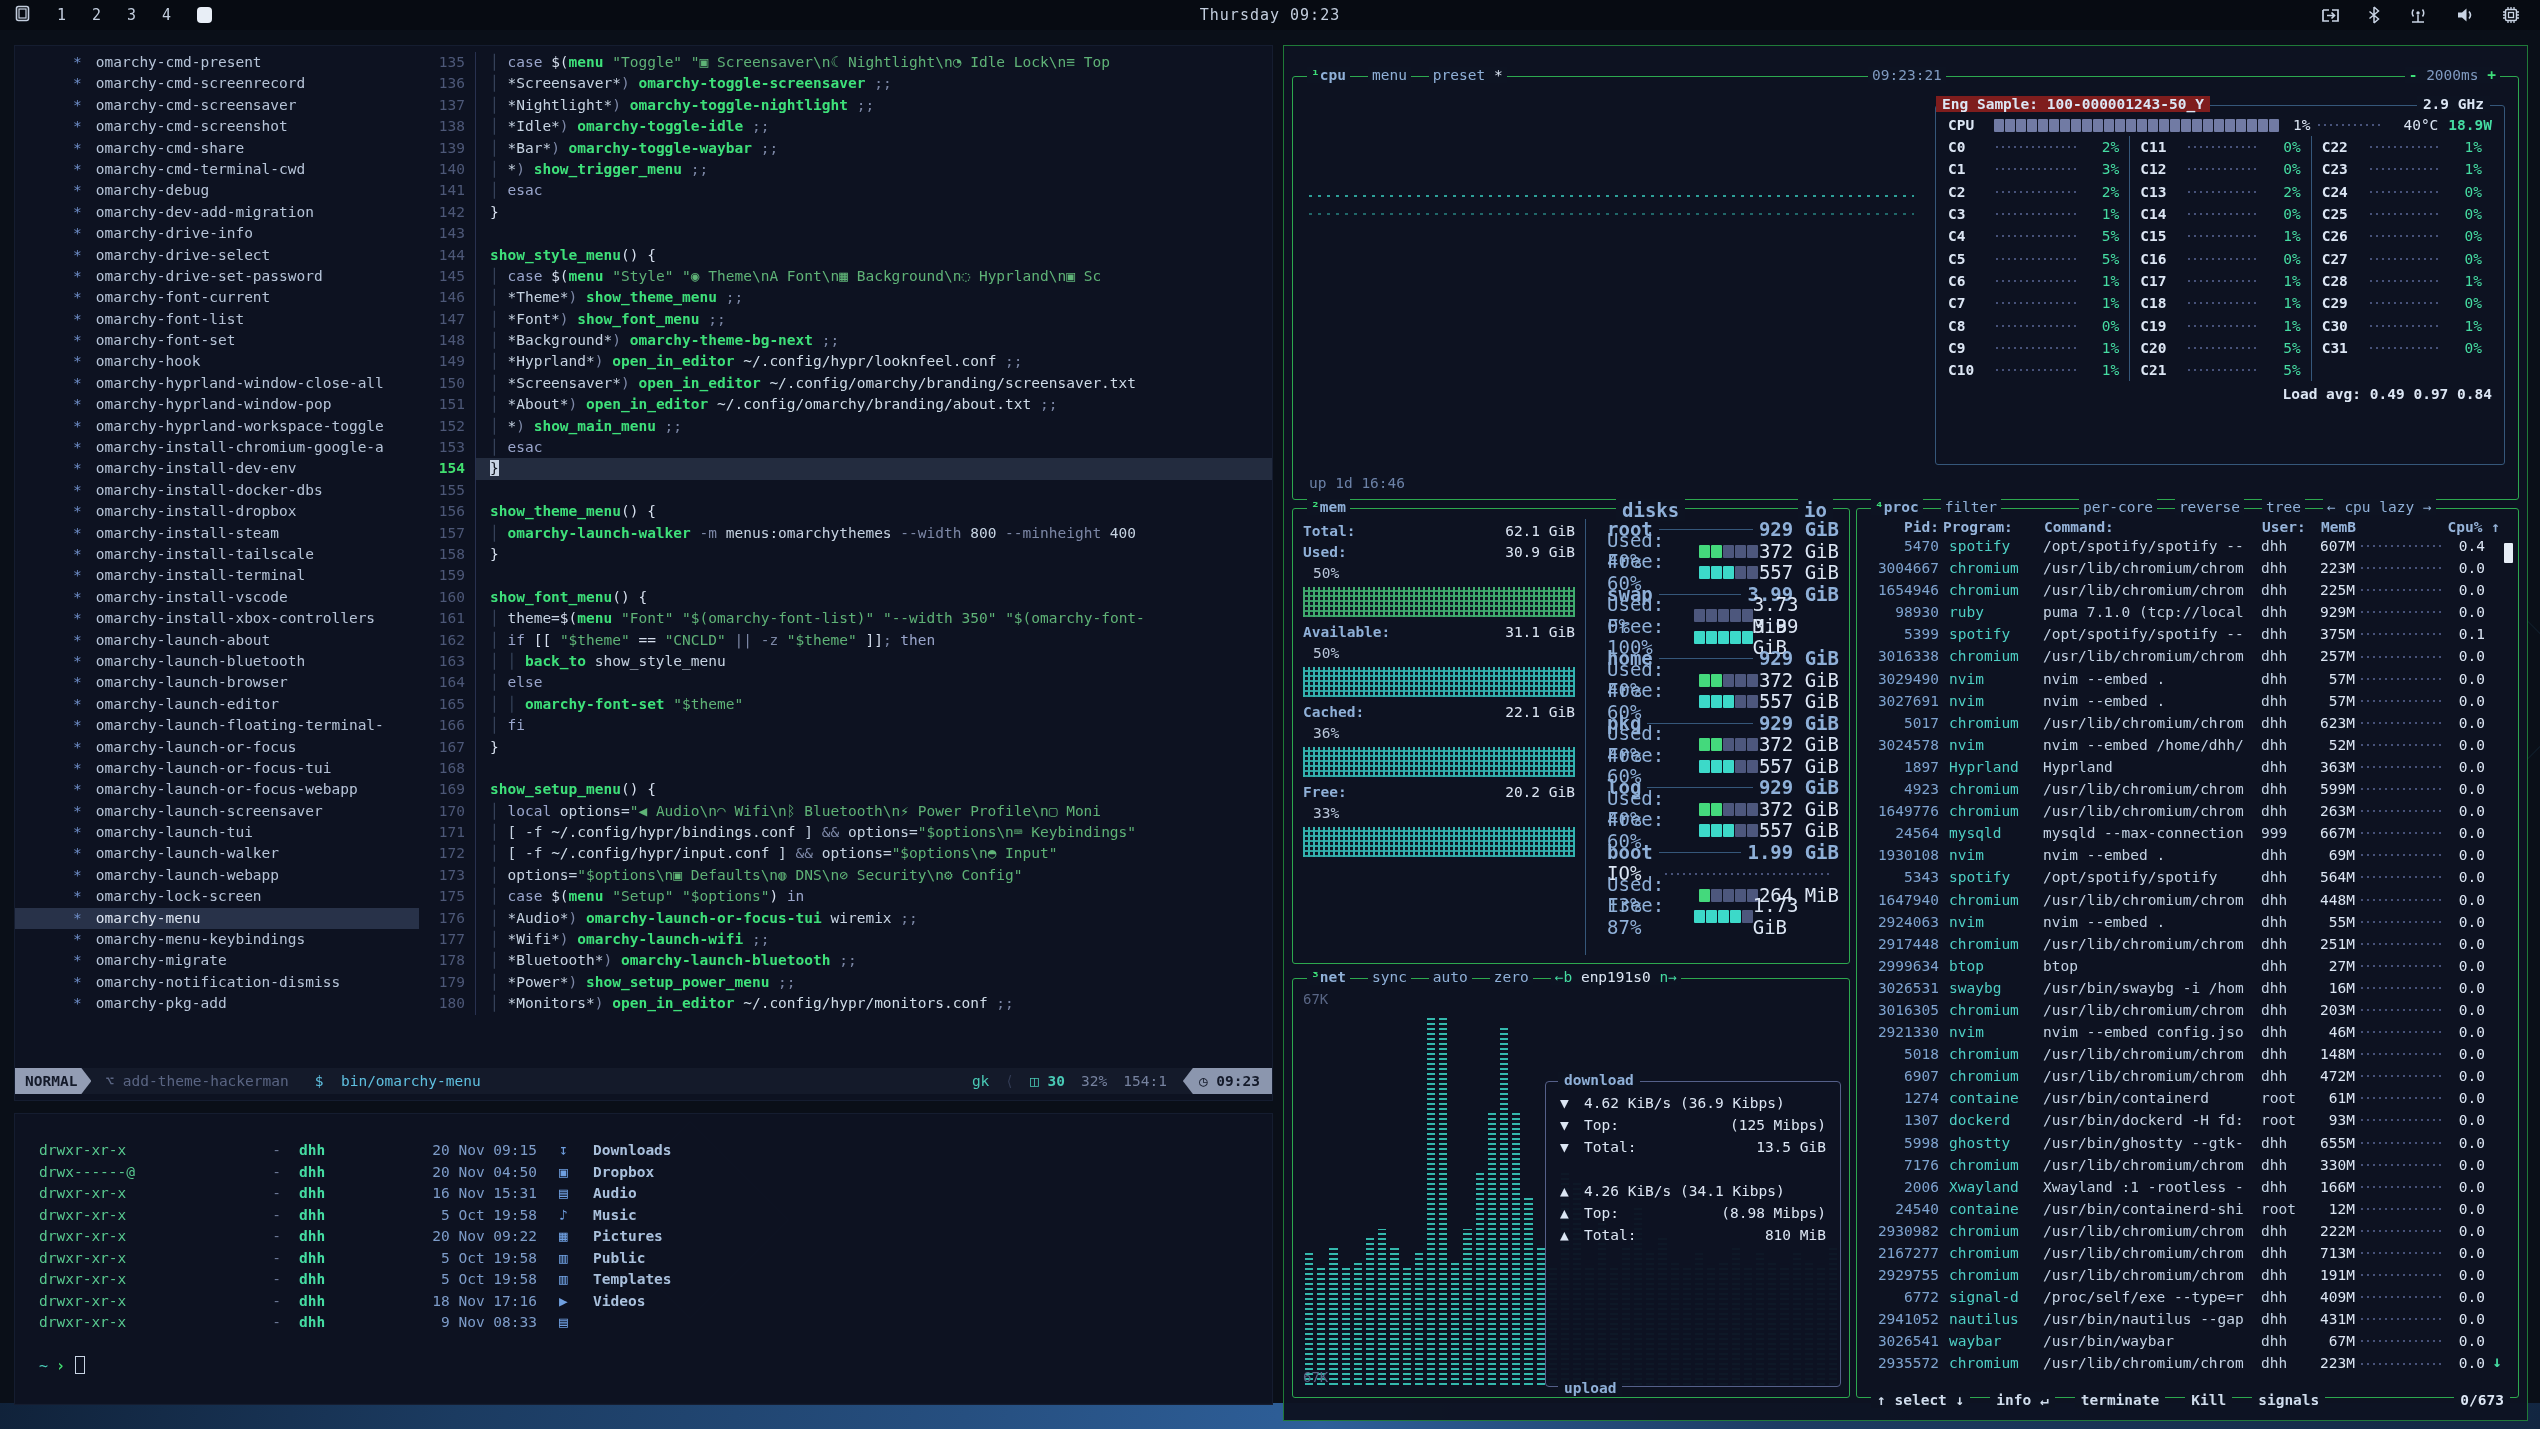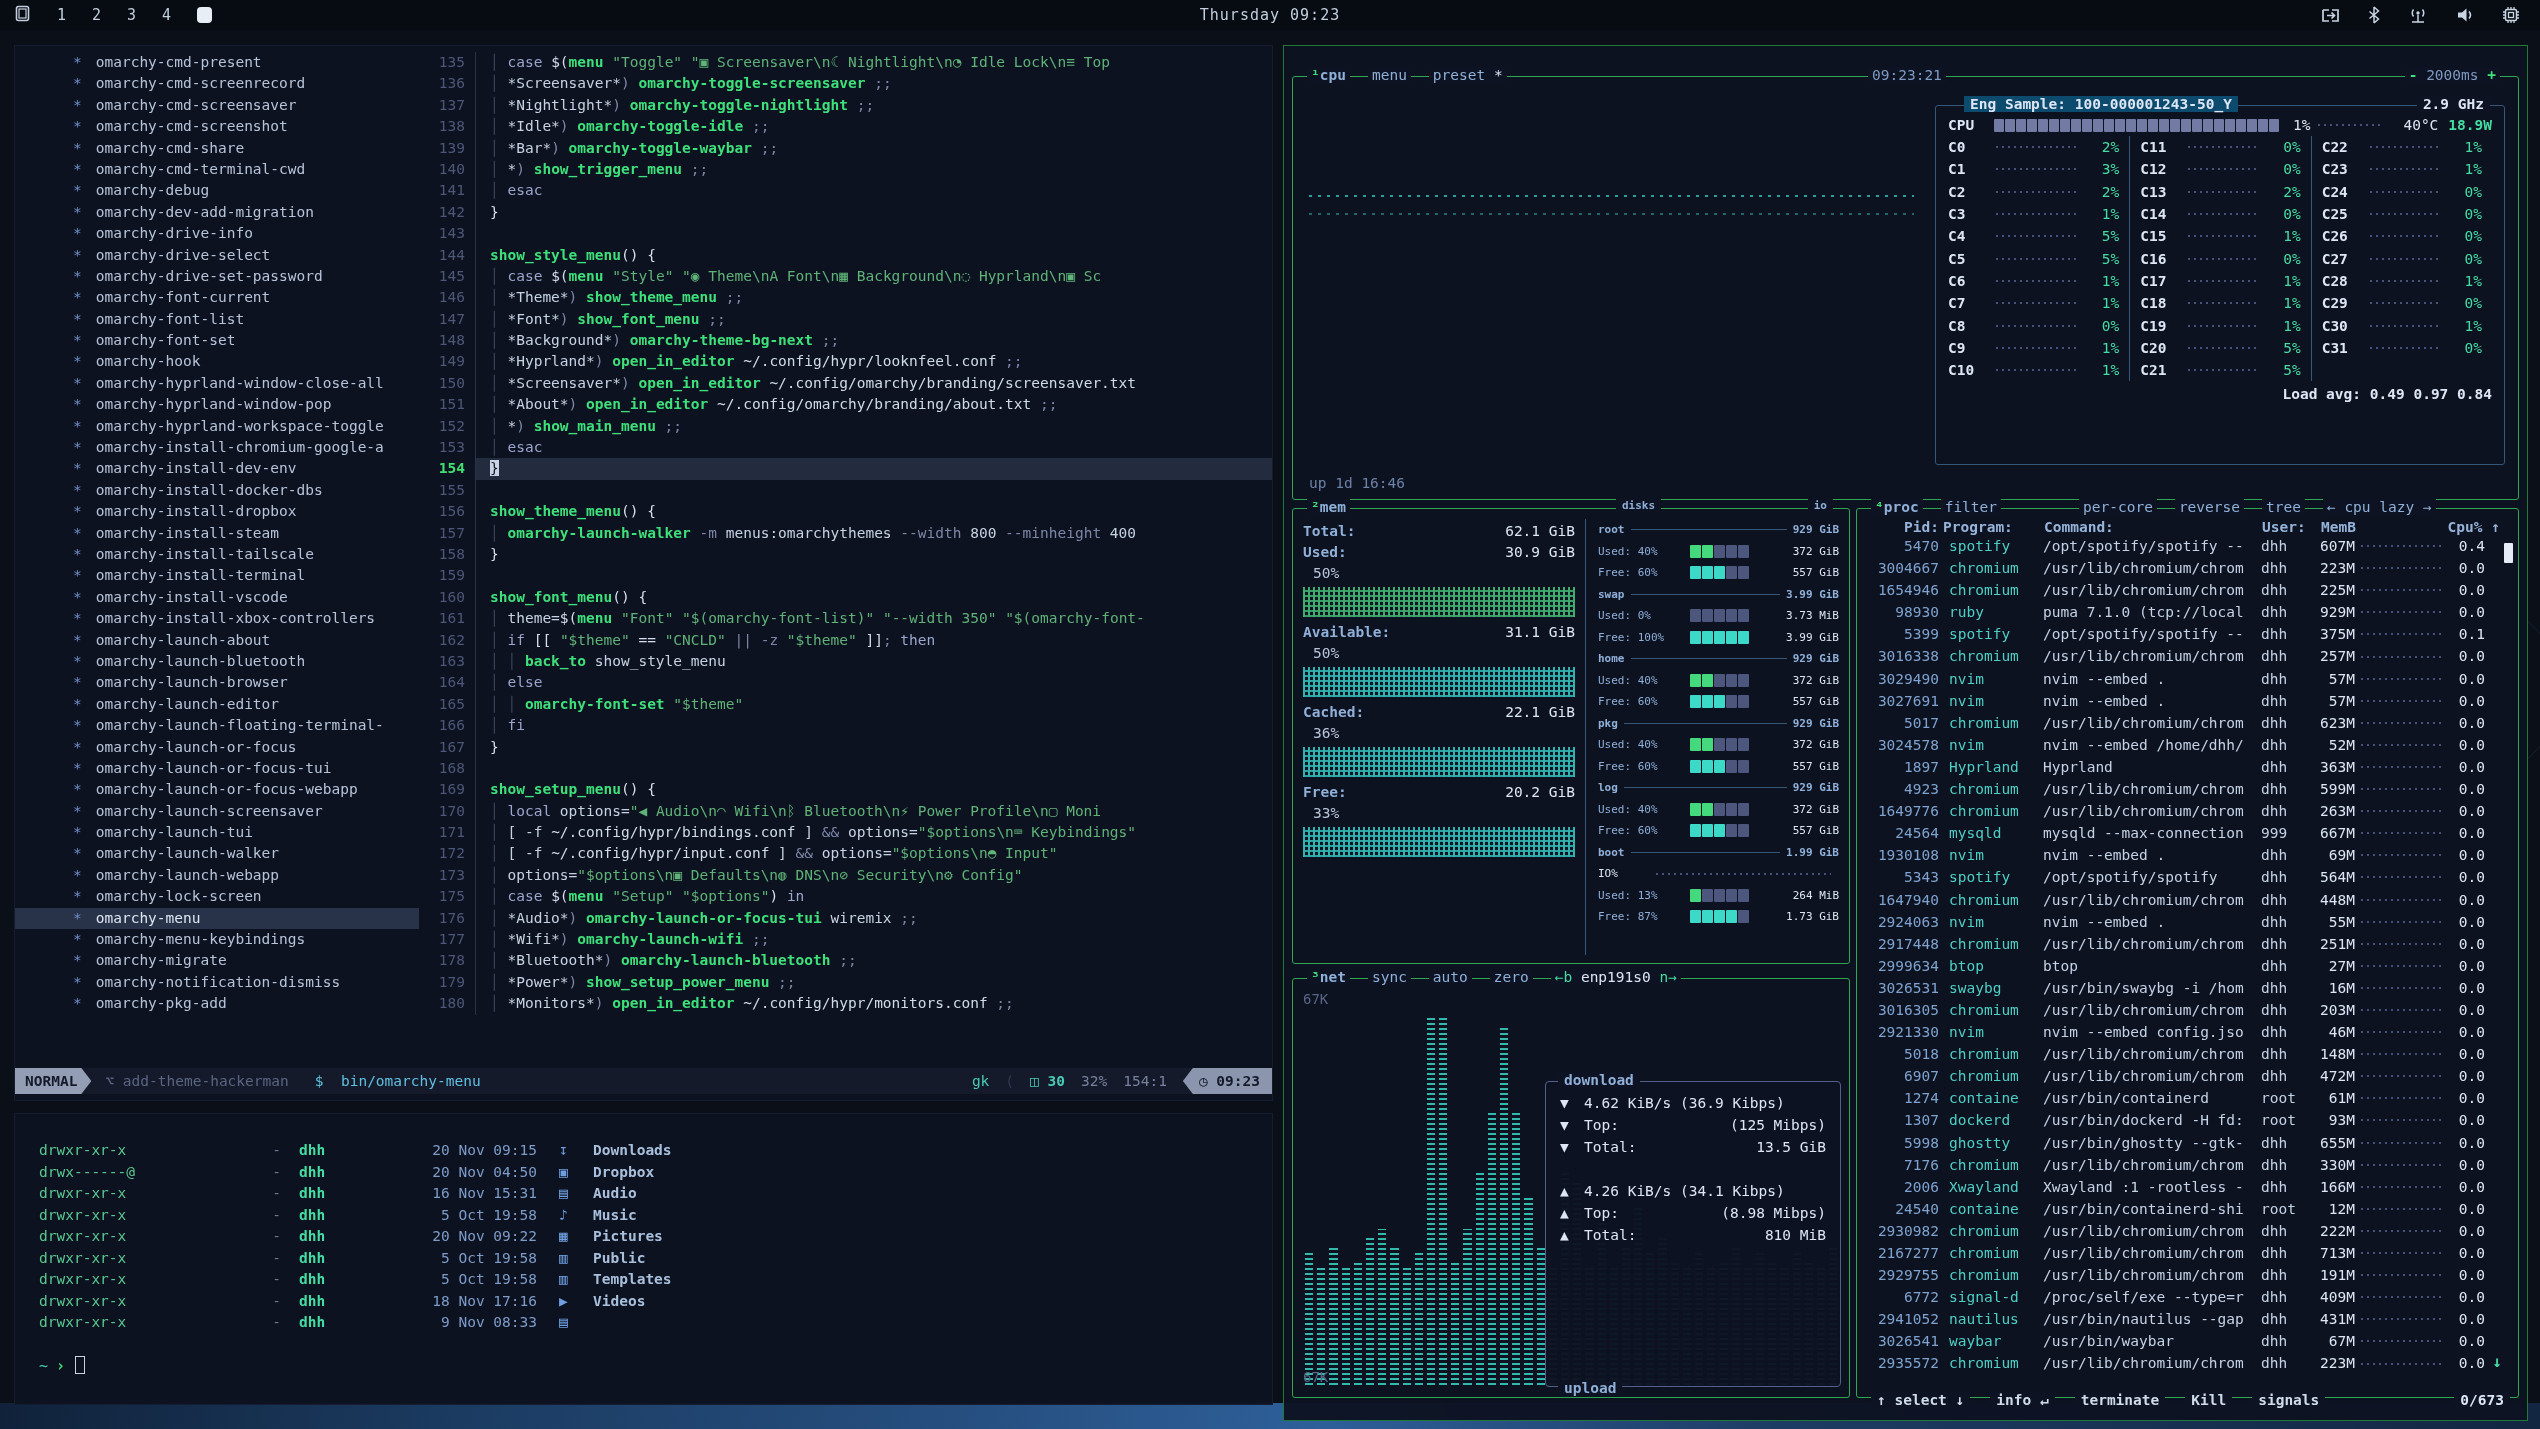--- a/index.html
+++ b/index.html
@@ -70,21 +70,21 @@
   .btab .sup{color:var(--green)}
   .btab.plain{font-weight:normal}
   .ontop{background:#0d1322;padding:0 4px}
   .cpu-time{position:absolute;top:-10px;left:575px;color:#7f9ac0;font-size:14.5px}
   .cpu-intv{position:absolute;top:-10px;right:18px;color:#7f9ac0;font-size:14.5px}
   .cpu-intv .pm{color:var(--green);font-weight:bold}
   .cline{position:absolute;height:2px;background:repeating-linear-gradient(90deg,#38cfc0 0 3px,transparent 3px 9px);opacity:.75}
   #uptime{position:absolute;left:16px;bottom:8px;color:#6c82a8;font-size:14.5px}
   
   #corebox{position:absolute;left:642px;right:13px;top:28px;bottom:34px;border:1px solid #35577a;border-radius:3px;padding:8px 12px 4px 12px;font-size:14.5px}
-  #coretitle{position:absolute;top:-10px;left:28px;background:#0c4a6e;padding:0 6px;color:var(--white);font-weight:bold}
+  #coretitle{position:absolute;top:-10px;left:0;background:#7f1d1d;padding:0 6px;color:var(--white);font-weight:bold}
   #corefreq{position:absolute;top:-10px;right:14px;background:#0d1322;padding:0 6px;color:var(--white);font-weight:bold}
   #cpurow{display:flex;align-items:center;height:22px}
   #cpurow .lbl{color:var(--white);font-weight:bold;width:46px}
   .blocks{display:inline-flex;gap:1px}
   .blk{width:10px;height:13px;background:#717ba4;border-radius:1px}
   .blk.u{background:#4d577d}.blk.g{background:#44d97c}.blk.t{background:#3cd9c9}
   #cpurow .pct{color:var(--white);margin-left:14px}
   #cpurow .temp{color:var(--white);margin-left:14px}#cpurow .watt{color:var(--tgreen);margin-left:10px;font-weight:bold}
   #coregrid{display:grid;grid-template-columns:1fr 1fr 1fr;column-gap:0}
   .corecol{padding-right:10px}.corecol+.corecol{border-left:1px solid #35577a;padding-left:10px}
@@ -94,21 +94,21 @@
   .lead{flex:1;height:2px;align-self:center;margin:0 8px;background:repeating-linear-gradient(90deg,#47527a 0 2px,transparent 2px 6px)}
   #loadavg{text-align:right;color:var(--white);font-weight:bold;height:24px;line-height:26px;font-size:14.5px}
   
   #memcol{position:absolute;left:10px;top:12px;width:272px;font-size:14.5px}
   .mrow{display:flex;height:21px;line-height:21px}
   .mrow .ml{color:var(--blab);font-weight:bold}.mrow .mv{margin-left:auto;color:var(--white)}
   .mpct{color:#b9c6da;height:21px;line-height:21px;padding-left:10px}
   .mgraph{height:30px;margin:3px 0 5px 0;opacity:.85}
   .mgraph.green{background:repeating-linear-gradient(90deg,#49c87c 0 2px,transparent 2px 5px),repeating-linear-gradient(0deg,rgba(73,200,124,.9) 0 2px,transparent 2px 5px)}
   .mgraph.teal{background:repeating-linear-gradient(90deg,#3ad0c8 0 2px,transparent 2px 5px),repeating-linear-gradient(0deg,rgba(58,208,200,.9) 0 2px,transparent 2px 5px)}
-  #diskcol{position:absolute;left:292px;right:10px;top:10px;bottom:8px;border-left:1px solid #35577a;padding-left:12px;font-size:11px}
+  #diskcol{position:absolute;left:292px;right:10px;top:10px;bottom:8px;border-left:1px solid #35577a;padding-left:21px;font-size:19px}
   #diskhdr{position:absolute;top:-20px;left:30px;background:#0d1322;padding:0 6px;color:var(--blab);font-weight:bold}
   #iohdr{position:absolute;top:-20px;right:6px;background:#0d1322;padding:0 6px;color:var(--blab);font-weight:bold}
   .drow{display:flex;align-items:center;height:21.5px;line-height:21.5px}
   .dname{color:var(--blab);font-weight:bold}
   .dline{flex:1;height:1px;background:#35577a;margin:0 6px}
   .dsize{color:var(--blab);font-weight:bold}
   .dlbl{color:var(--blab);width:92px}
   .dval{margin-left:auto;color:var(--white)}
   
   #netgraph{position:absolute;left:12px;right:12px;top:16px;bottom:12px;display:flex;align-items:flex-end;gap:4px;overflow:hidden}

